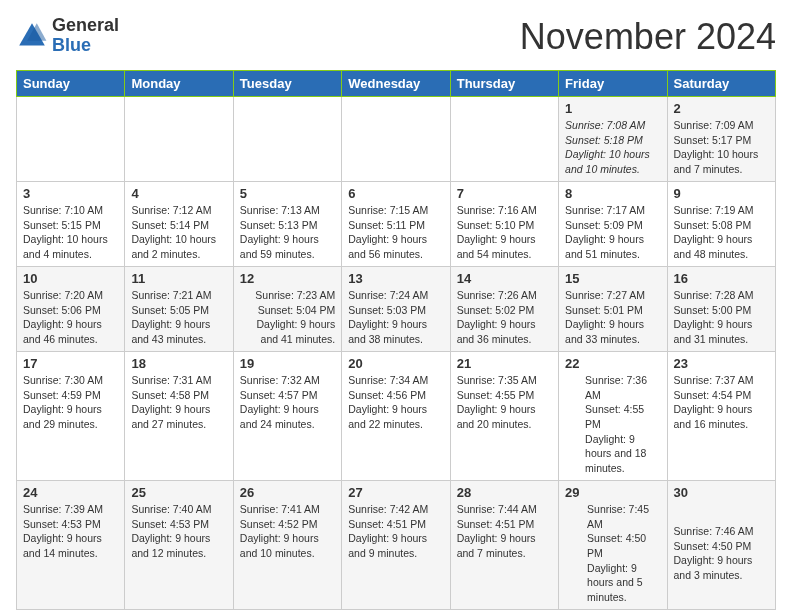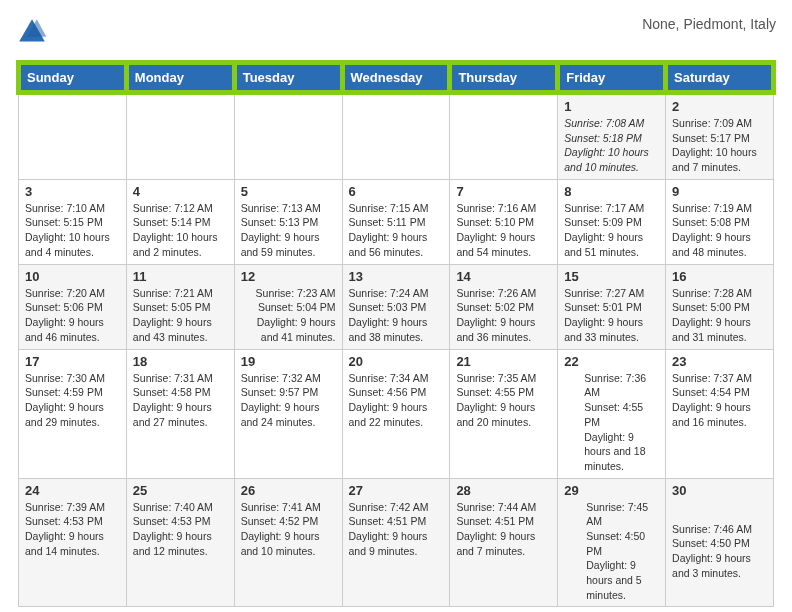--- a/index.html
+++ b/index.html
@@ -57,21 +57,21 @@
       border-collapse: collapse;
       table-layout: fixed;
     }
     thead th {
       background-color: #2a6db5;
       color: #fff;
       text-align: left;
       padding: 5px 6px;
       font-size: 13px;
       font-weight: bold;
-      border: 5px solid #84cc16;
+      border: 1px solid #84cc16;
     }
     tbody td {
       vertical-align: top;
       border: 1px solid #ccc;
       padding: 4px 6px;
       font-size: 10.5px;
       color: #333;
       height: 85px;
       background: #fff;
     }
@@ -99,23 +99,27 @@
   </style>
 </head>
 <body>
 
 <div class="header">
   <div class="logo">
     <svg class="logo-icon" viewBox="0 0 40 40">
       <polygon points="20,4 36,32 4,32" fill="#2a6db5"></polygon>
       <polygon points="26,4 38,26 14,26" fill="#1a5aa0" opacity="0.5"></polygon>
     </svg>
+    <div class="logo-text">
+      <span class="logo-general">General</span>
+      <span class="logo-blue">Blue</span>
+    </div>
   </div>
   <div class="title-block">
-    <div class="subtitle">None, Piedmont, Italy</div>
+    <div class="month-title">November 2024</div>
   </div>
 </div>
 
 <table>
   <thead>
     <tr>
     <th>Sunday</th>
         <th>Monday</th>
         <th>Tuesday</th>
         <th>Wednesday</th>
@@ -241,21 +245,21 @@
         </td>
         <td>
           <span class="day-number">18</span>
           <div class="day-info" style="white-space: pre-line;">Sunrise: 7:31 AM
 Sunset: 4:58 PM
 Daylight: 9 hours and 27 minutes.</div>
         </td>
         <td>
           <span class="day-number">19</span>
           <div class="day-info" style="white-space: pre-line;">Sunrise: 7:32 AM
-Sunset: 9:57 PM
+Sunset: 4:57 PM
 Daylight: 9 hours and 24 minutes.</div>
         </td>
         <td>
           <span class="day-number">20</span>
           <div class="day-info" style="white-space: pre-line;">Sunrise: 7:34 AM
 Sunset: 4:56 PM
 Daylight: 9 hours and 22 minutes.</div>
         </td>
         <td>
           <span class="day-number">21</span>

